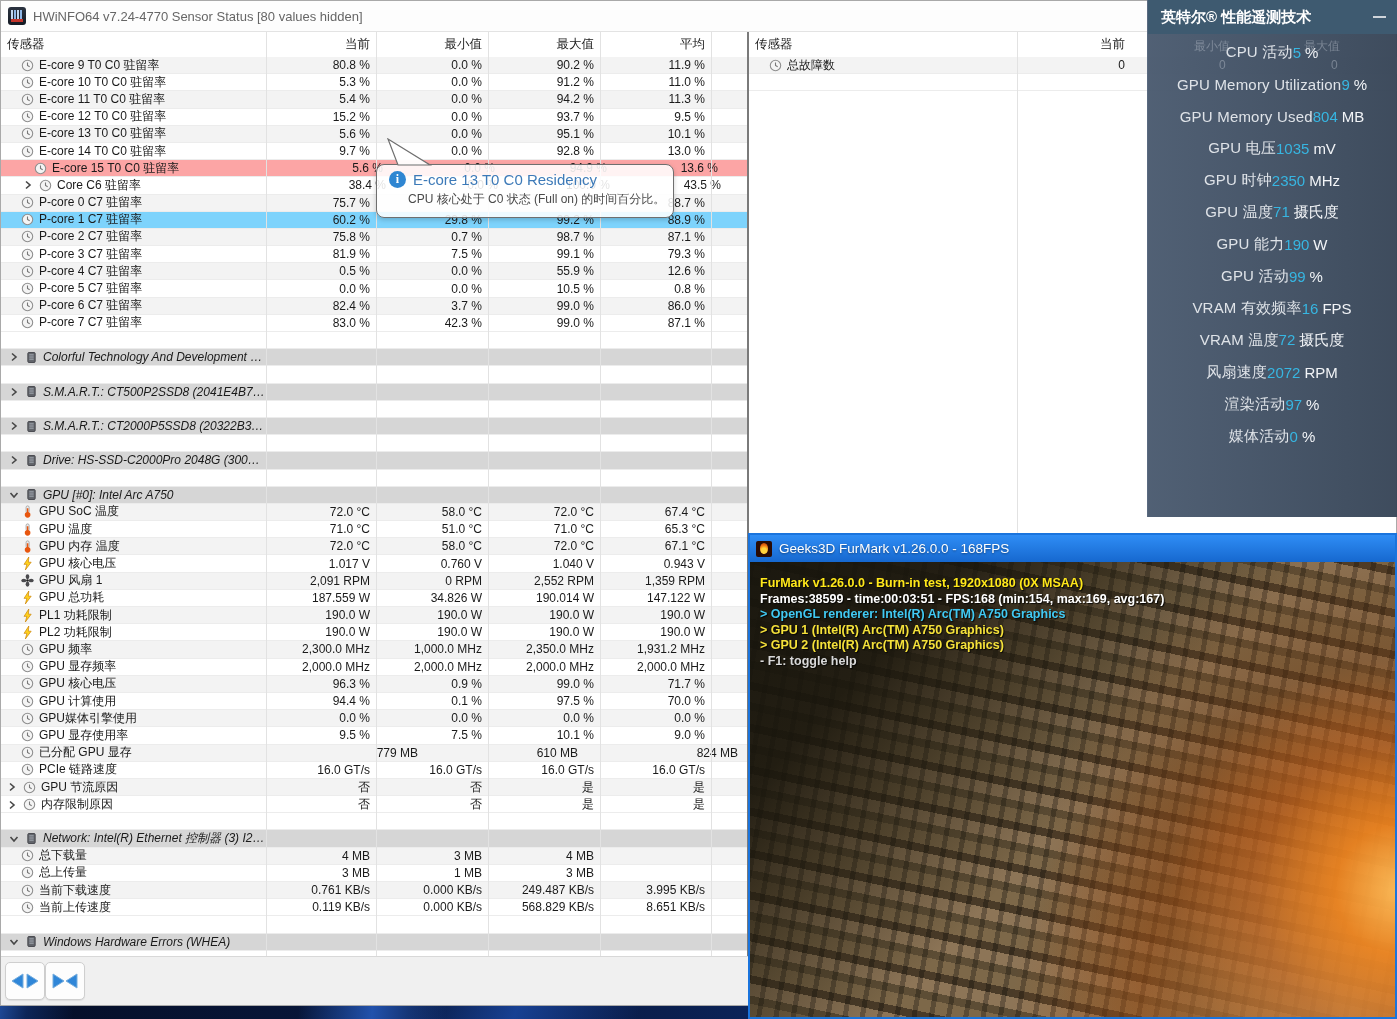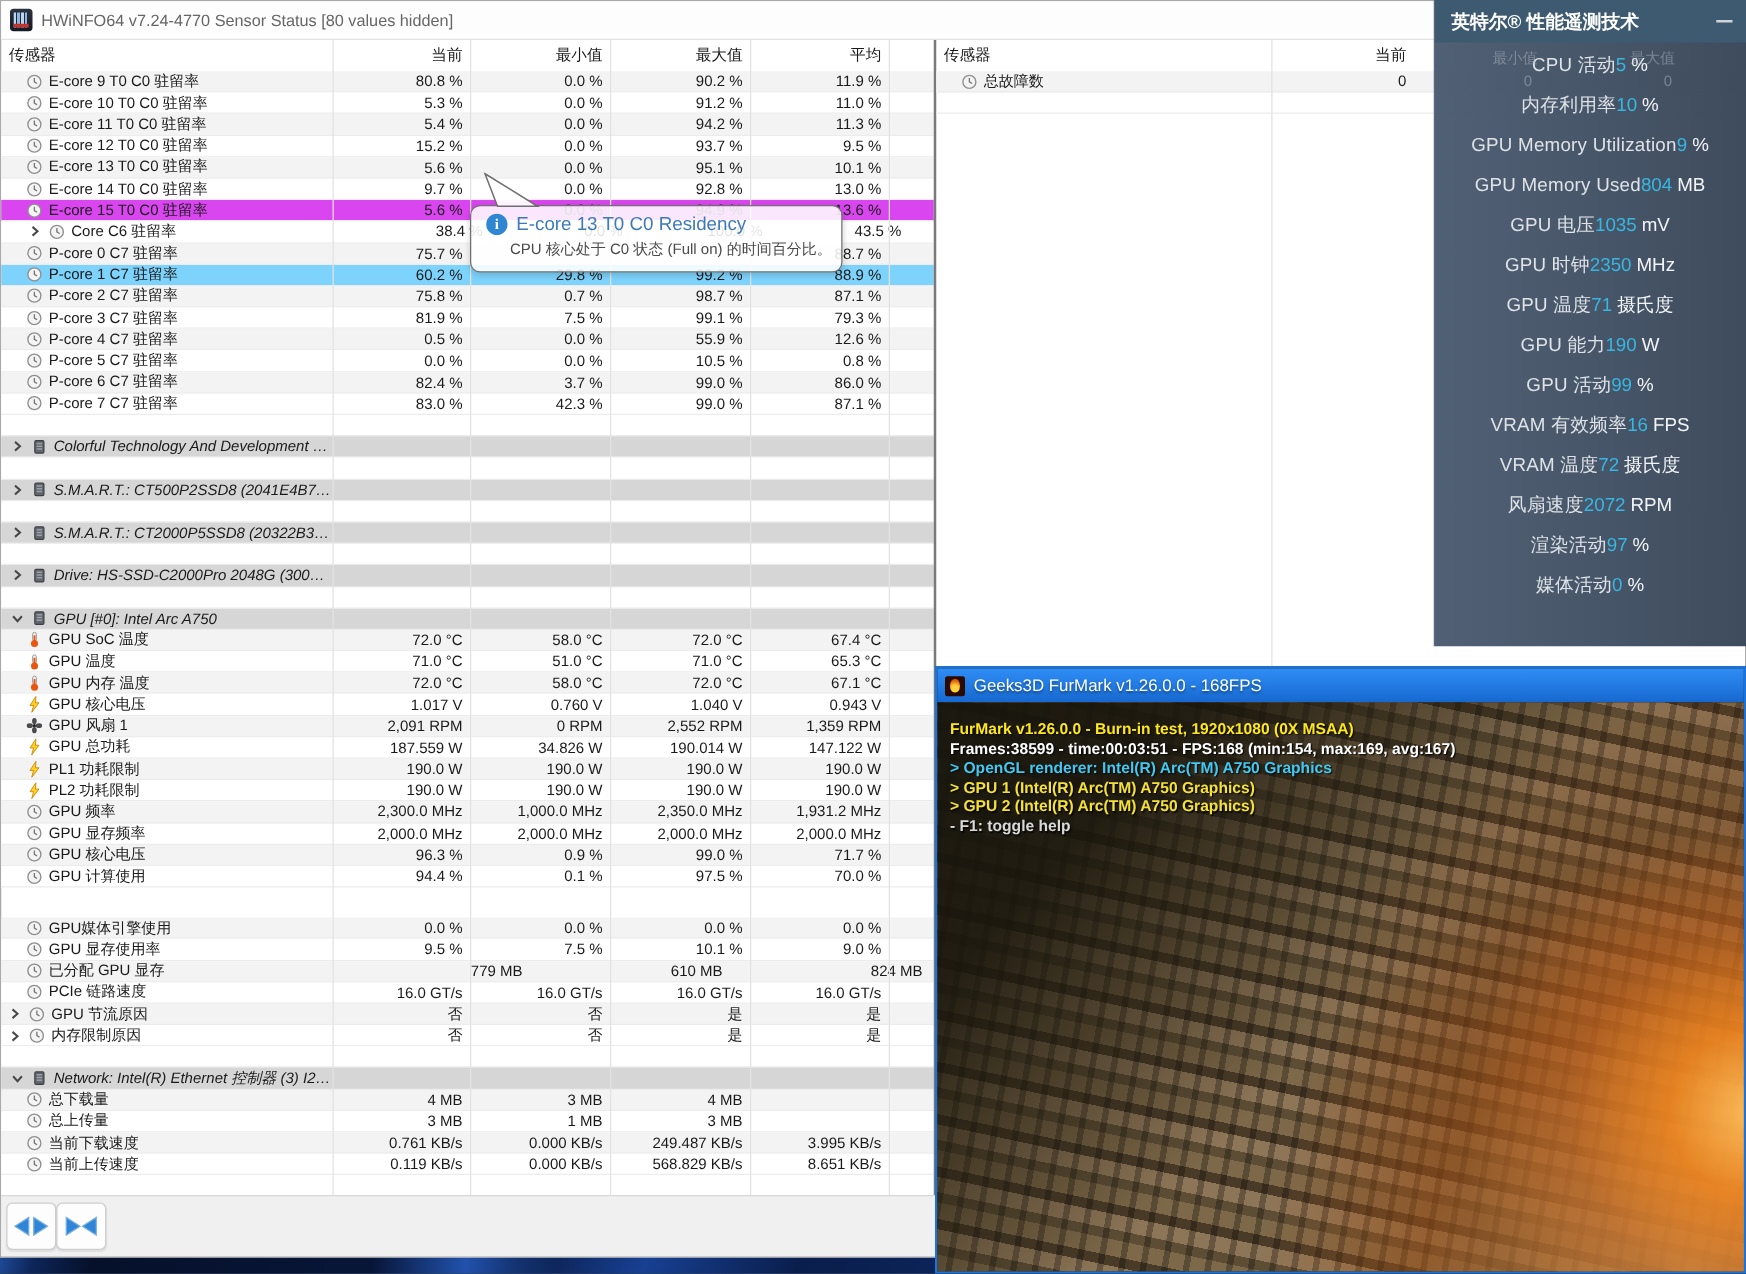--- a/index.html
+++ b/index.html
@@ -202,21 +202,21 @@
                 <path d="M6 3.2 V6 L8 7.2" stroke="#777" fill="none" stroke-width="1"></path>
               </svg>
             </span>
             <span class="lbl">E-core 14 T0 C0 驻留率</span>
           </div>
           <div class="cell-val">9.7 %</div>
           <div class="cell-val">0.0 %</div>
           <div class="cell-val">92.8 %</div>
           <div class="cell-val">13.0 %</div>
         </div>
-        <div class="row" style="background: #d946ef;">
+        <div class="row" style="background: #fca5a5; padding-left: 13px;">
           <div class="cell-name">
             <span class="sicon">
               <svg viewBox="0 0 12 12">
                 <circle cx="6" cy="6" r="4.8" fill="#f4f4f4" stroke="#8f8f8f"></circle>
                 <path d="M6 3.2 V6 L8 7.2" stroke="#777" fill="none" stroke-width="1"></path>
               </svg>
             </span>
             <span class="lbl">E-core 15 T0 C0 驻留率</span>
           </div>
           <div class="cell-val">5.6 %</div>
@@ -636,21 +636,21 @@
                 <path d="M6 3.2 V6 L8 7.2" stroke="#777" fill="none" stroke-width="1"></path>
               </svg>
             </span>
             <span class="lbl">GPU 计算使用</span>
           </div>
           <div class="cell-val">94.4 %</div>
           <div class="cell-val">0.1 %</div>
           <div class="cell-val">97.5 %</div>
           <div class="cell-val">70.0 %</div>
         </div>
-        <div class="row" style="background: rgb(243, 243, 243); margin-top: 24px;">
+        <div class="row" style="background: rgb(243, 243, 243);">
           <div class="cell-name">
             <span class="sicon">
               <svg viewBox="0 0 12 12">
                 <circle cx="6" cy="6" r="4.8" fill="#f4f4f4" stroke="#8f8f8f"></circle>
                 <path d="M6 3.2 V6 L8 7.2" stroke="#777" fill="none" stroke-width="1"></path>
               </svg>
             </span>
             <span class="lbl">GPU媒体引擎使用</span>
           </div>
           <div class="cell-val">0.0 %</div>
@@ -912,24 +912,20 @@
   <div class="ghost" style="left:46px;top:38px;">最小值</div>
   <div class="ghost" style="left:71px;top:58px;">0</div>
   <div class="ghost" style="left:156px;top:38px;">最大值</div>
   <div class="ghost" style="left:183px;top:58px;">0</div>
   <div class="intel-rows" id="intel-rows">
       <div class="intel-row">
         <span class="intel-label">CPU 活动</span>
         <span class="intel-val"><span class="intel-num" style="color: rgb(55, 182, 226);">5</span><span class="intel-unit">%</span></span>
       </div>
       <div class="intel-row">
-        <span class="intel-label">内存利用率</span>
-        <span class="intel-val"><span class="intel-num" style="color: rgb(55, 182, 226);">10</span><span class="intel-unit">%</span></span>
-      </div>
-      <div class="intel-row">
         <span class="intel-label">GPU Memory Utilization</span>
         <span class="intel-val"><span class="intel-num" style="color: rgb(55, 182, 226);">9</span><span class="intel-unit">%</span></span>
       </div>
       <div class="intel-row">
         <span class="intel-label">GPU Memory Used</span>
         <span class="intel-val"><span class="intel-num" style="color: rgb(55, 182, 226);">804</span><span class="intel-unit">MB</span></span>
       </div>
       <div class="intel-row">
         <span class="intel-label">GPU 电压</span>
         <span class="intel-val"><span class="intel-num" style="color: rgb(55, 182, 226);">1035</span><span class="intel-unit">mV</span></span>

